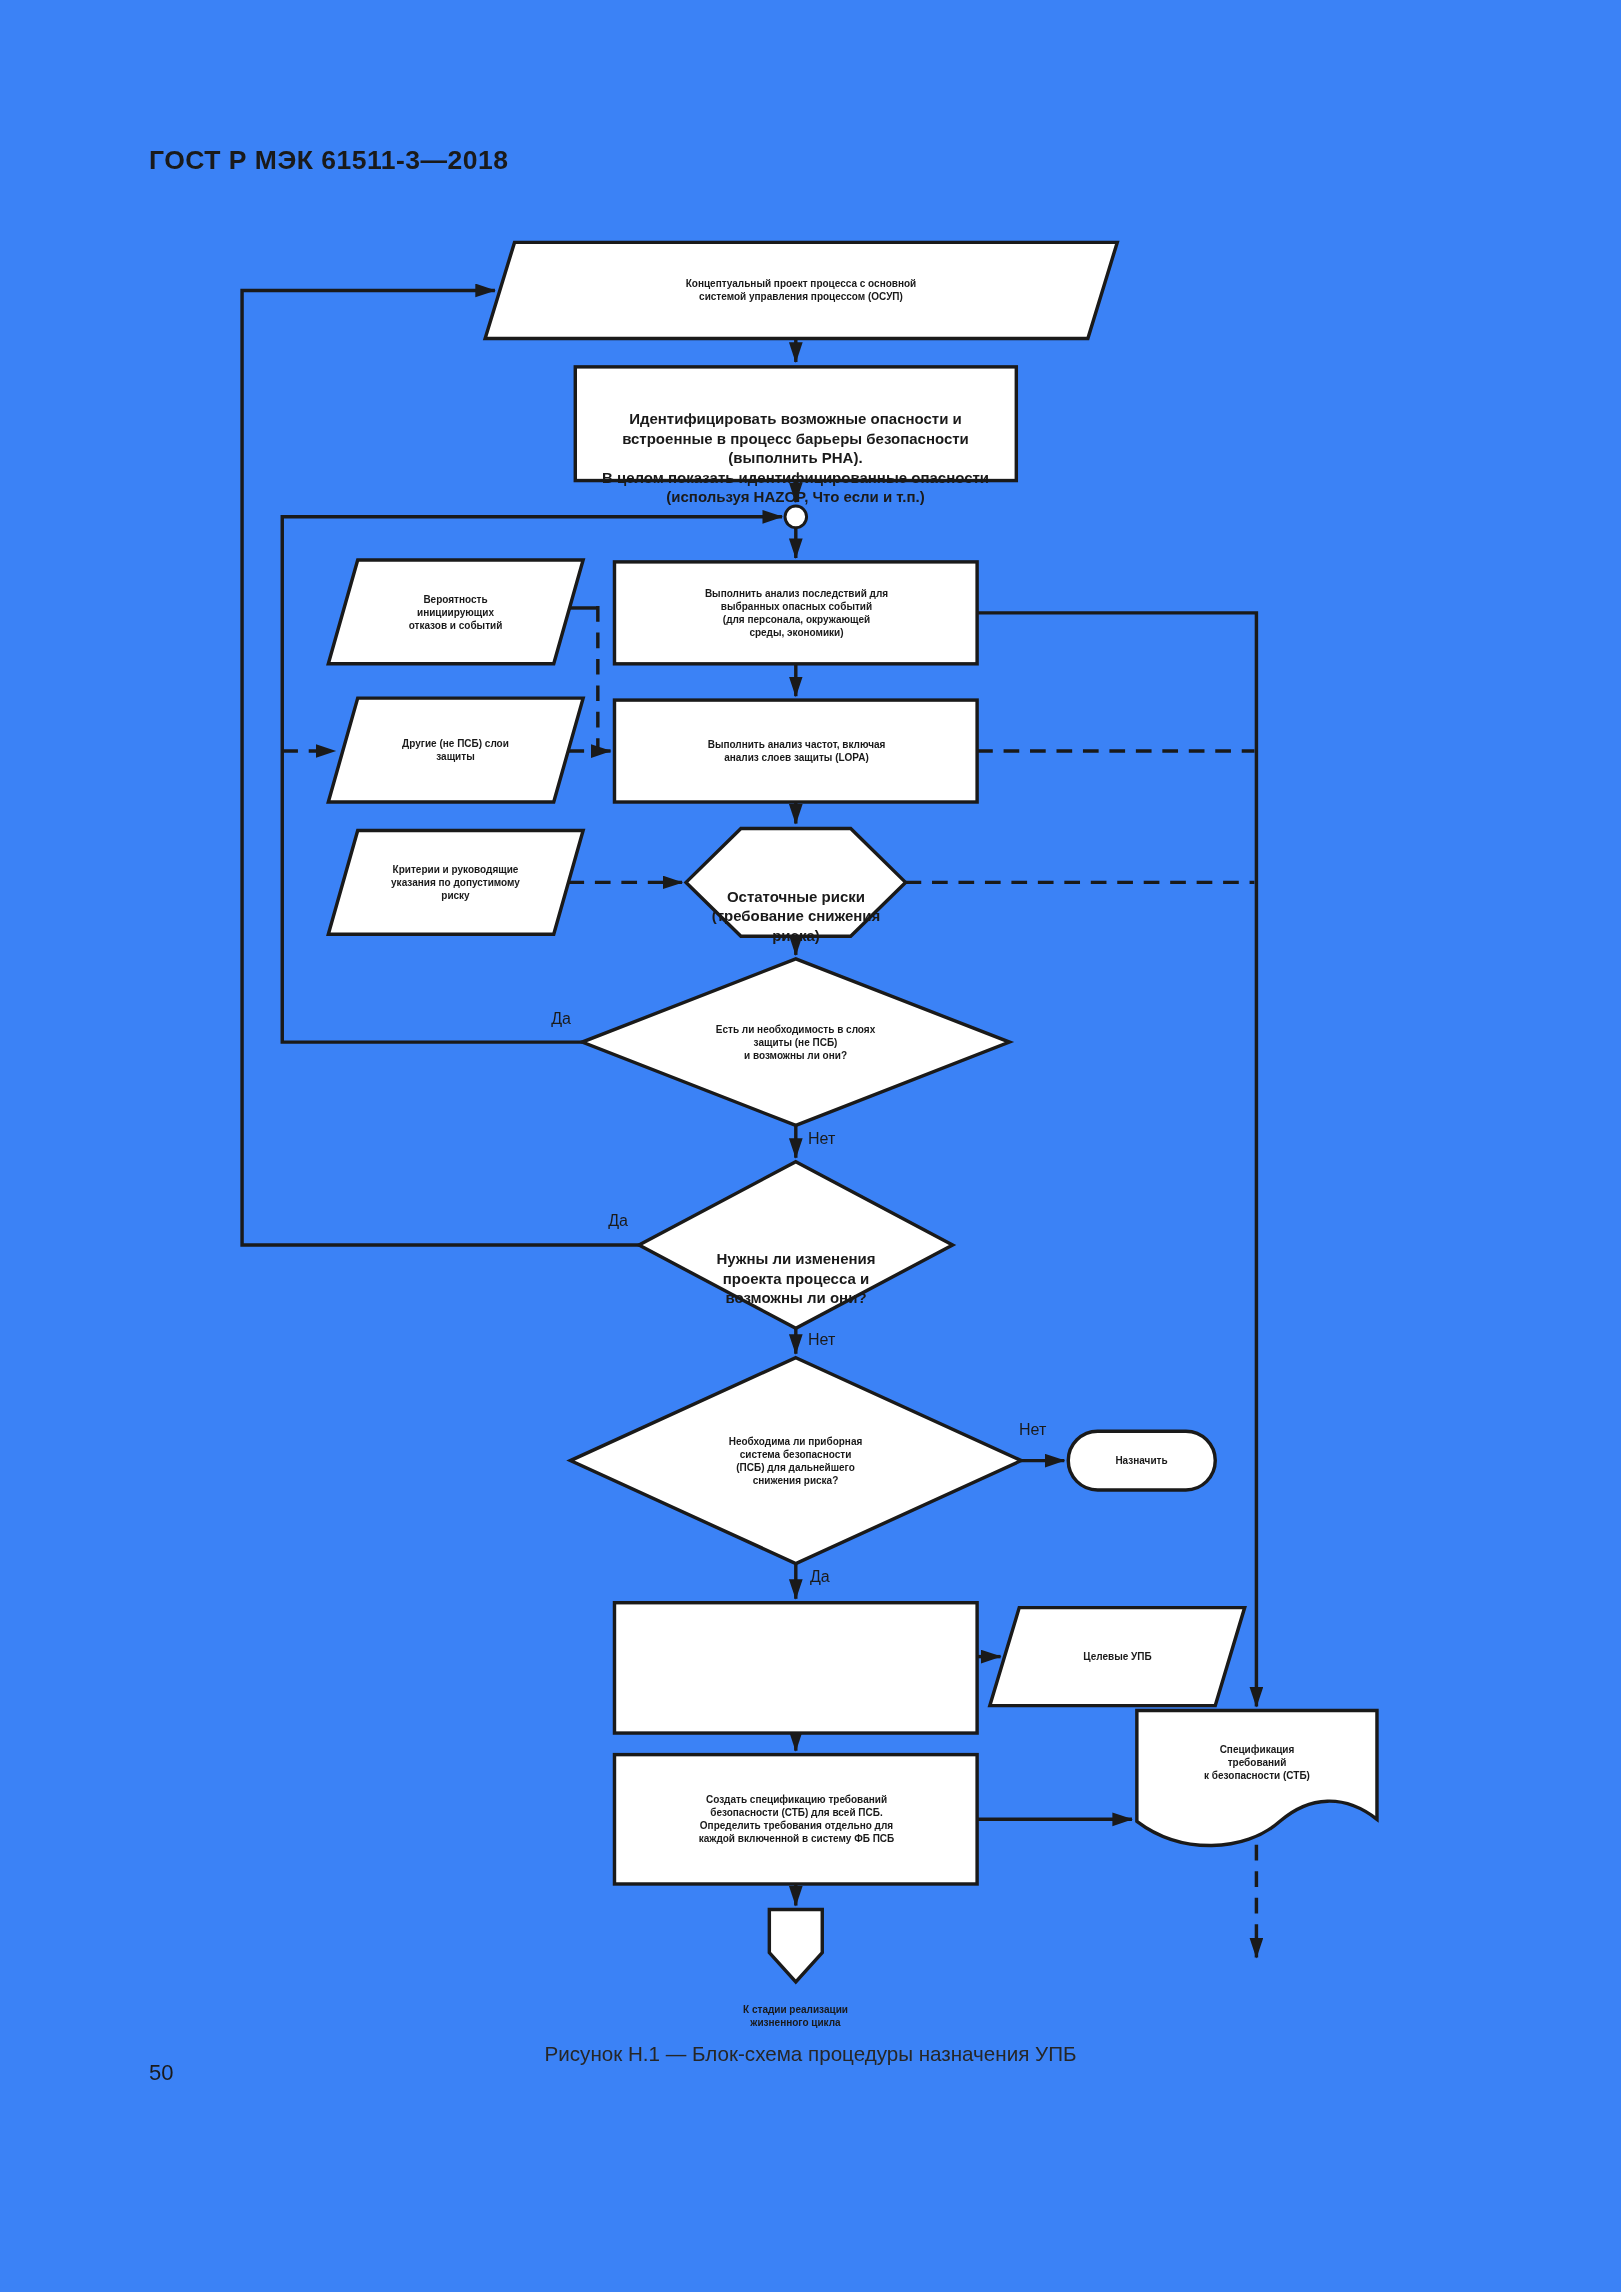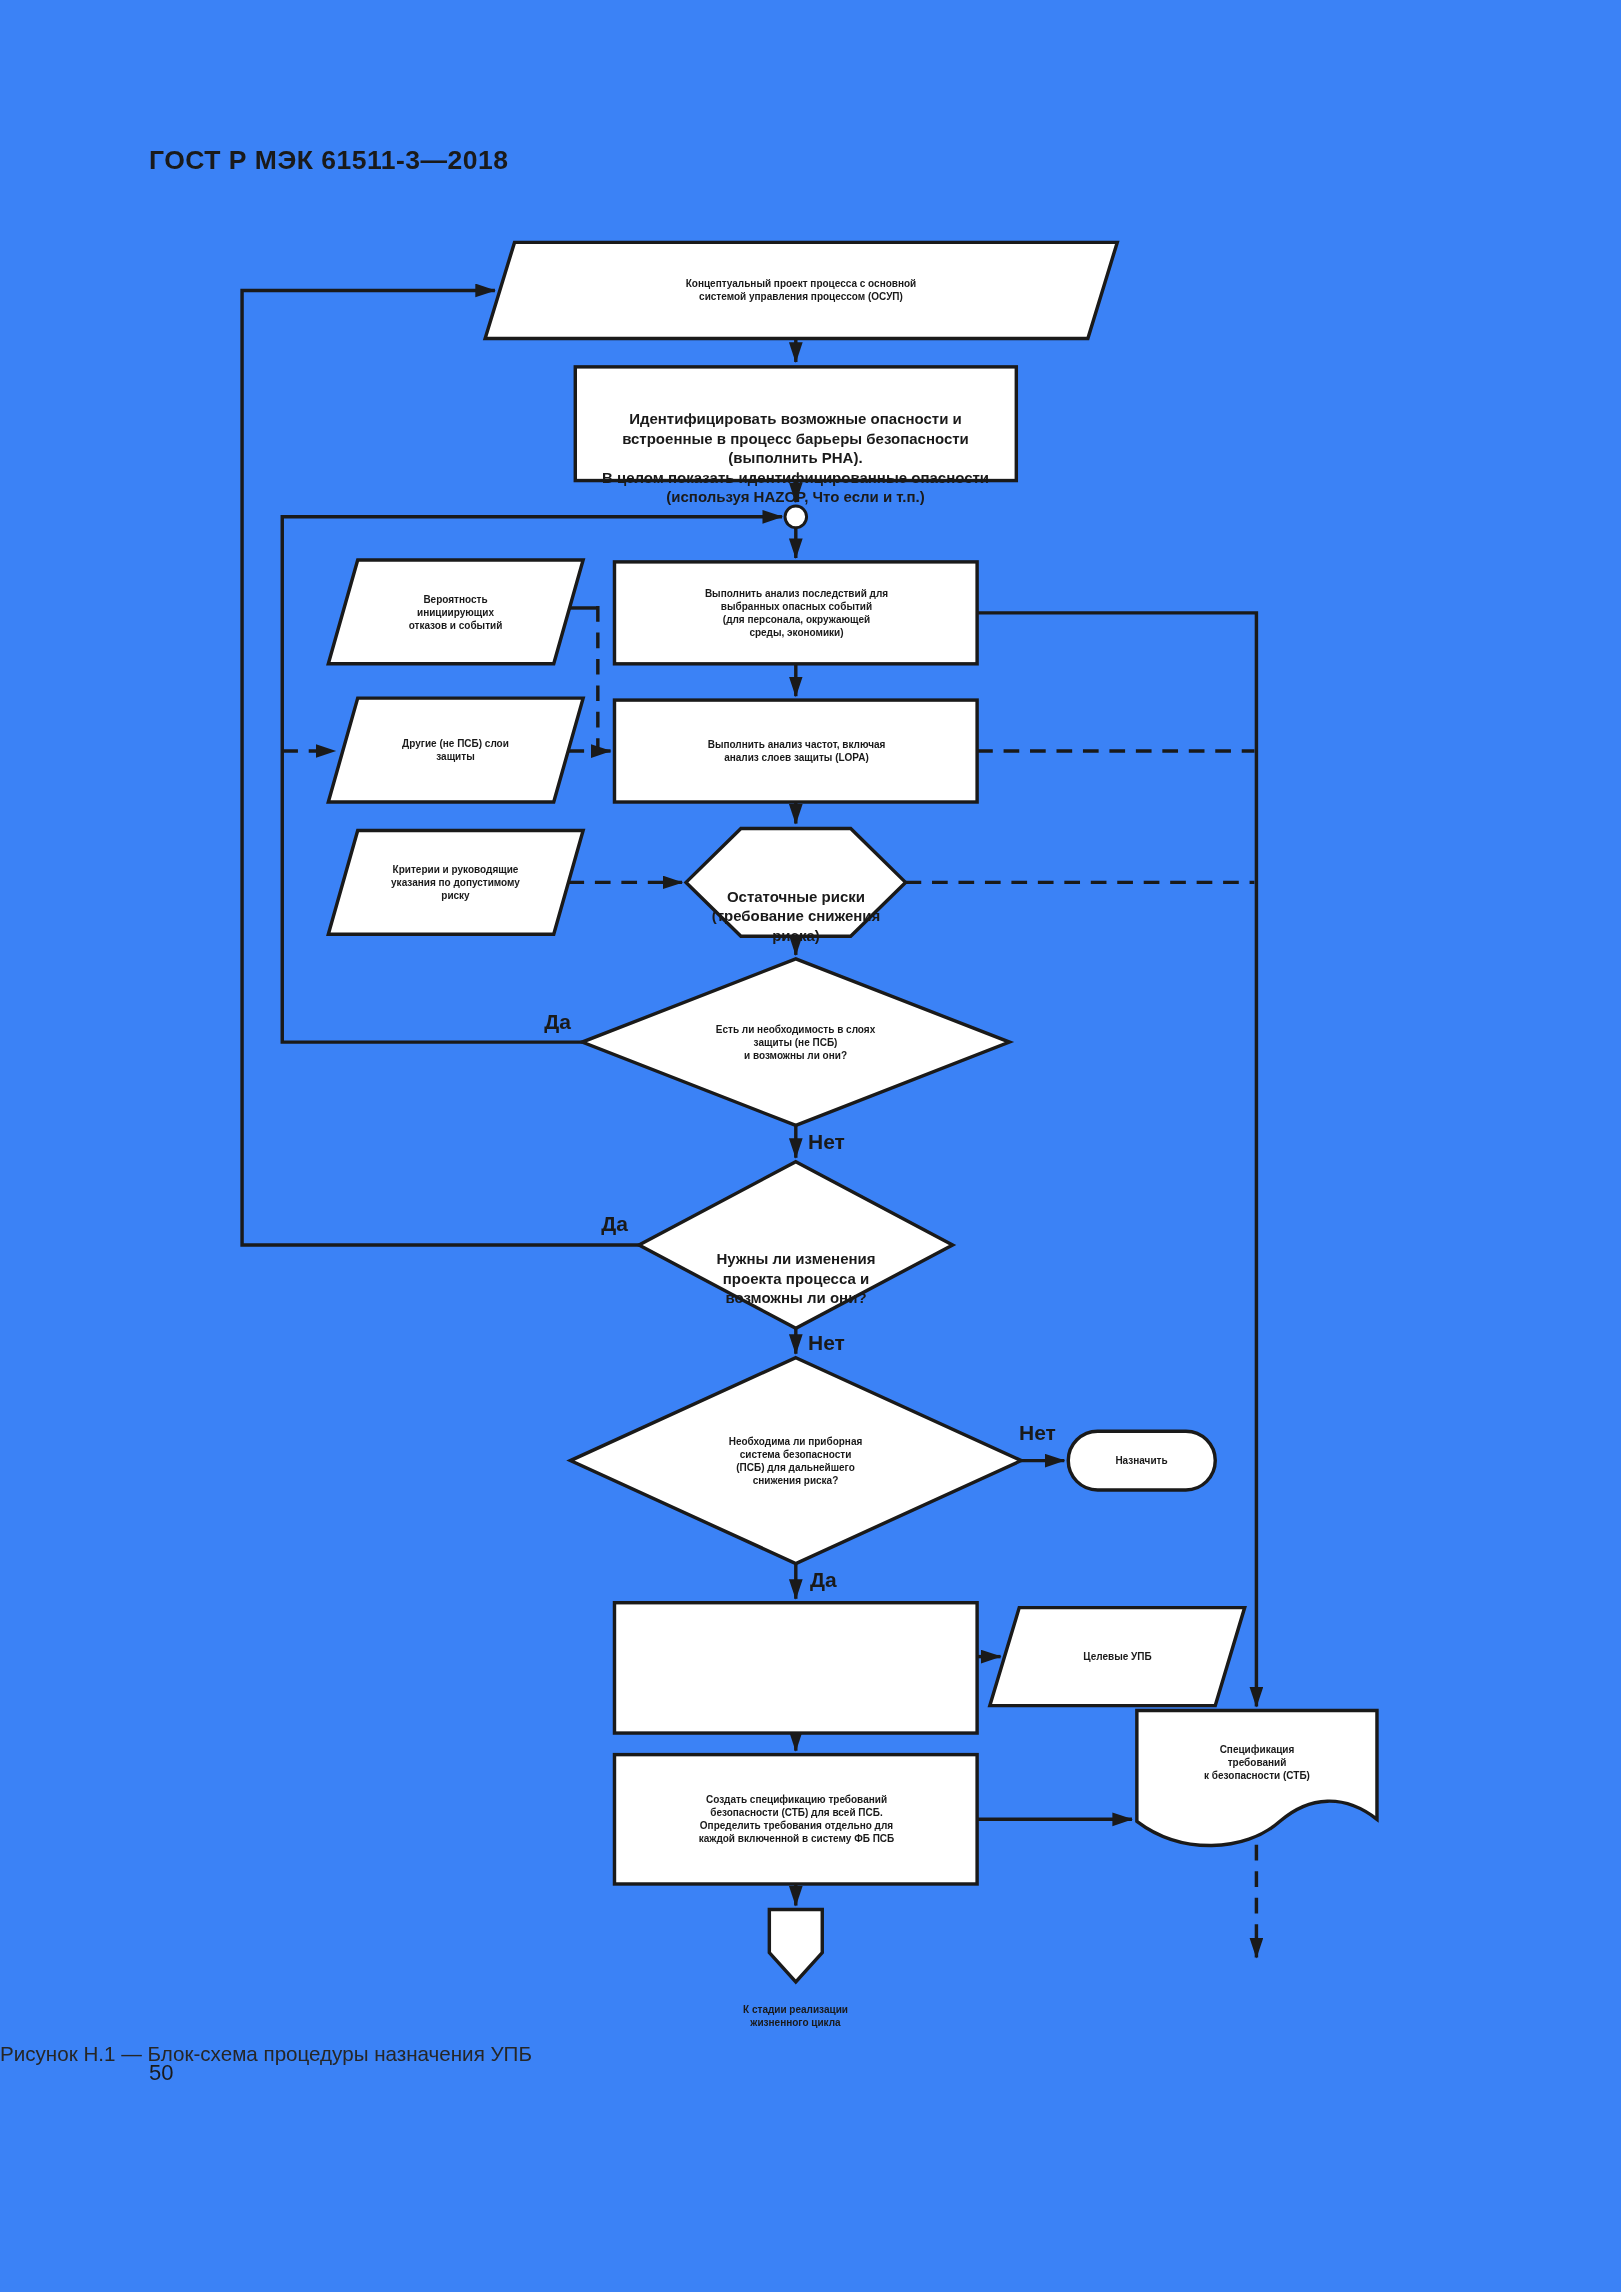--- a/index.html
+++ b/index.html
@@ -15,33 +15,33 @@
   .hdr{
     position:absolute;left:149px;top:145px;
     font-size:26.5px;font-weight:bold;letter-spacing:0.5px;
   }
   .pagenum{
     position:absolute;left:149px;top:2060px;
     font-size:22px;font-weight:normal;
   }
   .caption{
     position:absolute;left:0;top:2042px;width:1621px;
-    font-size:20.6px;font-weight:normal;color:#262626;
+    text-align:center;font-size:20.6px;font-weight:normal;color:#262626;
   }
   .node-label{
     position:absolute;
     display:flex;align-items:center;justify-content:center;
     text-align:center;white-space:pre-line;
     font-size:10px;font-weight:bold;line-height:1.3;
     pointer-events:none;
   }
   .small{font-size:15px;margin-top:34px;}
   .edge-label{
     position:absolute;
-    font-size:21px;font-weight:bold;white-space:nowrap;
+    font-size:16px;font-weight:normal;white-space:nowrap;
   }
 </style>
 </head>
 <body>
 
 <div id="page">
 
   <div class="hdr">ГОСТ Р МЭК 61511-3—2018</div>
 
   <svg width="1621" height="2293" viewBox="0 0 1654 2339">

